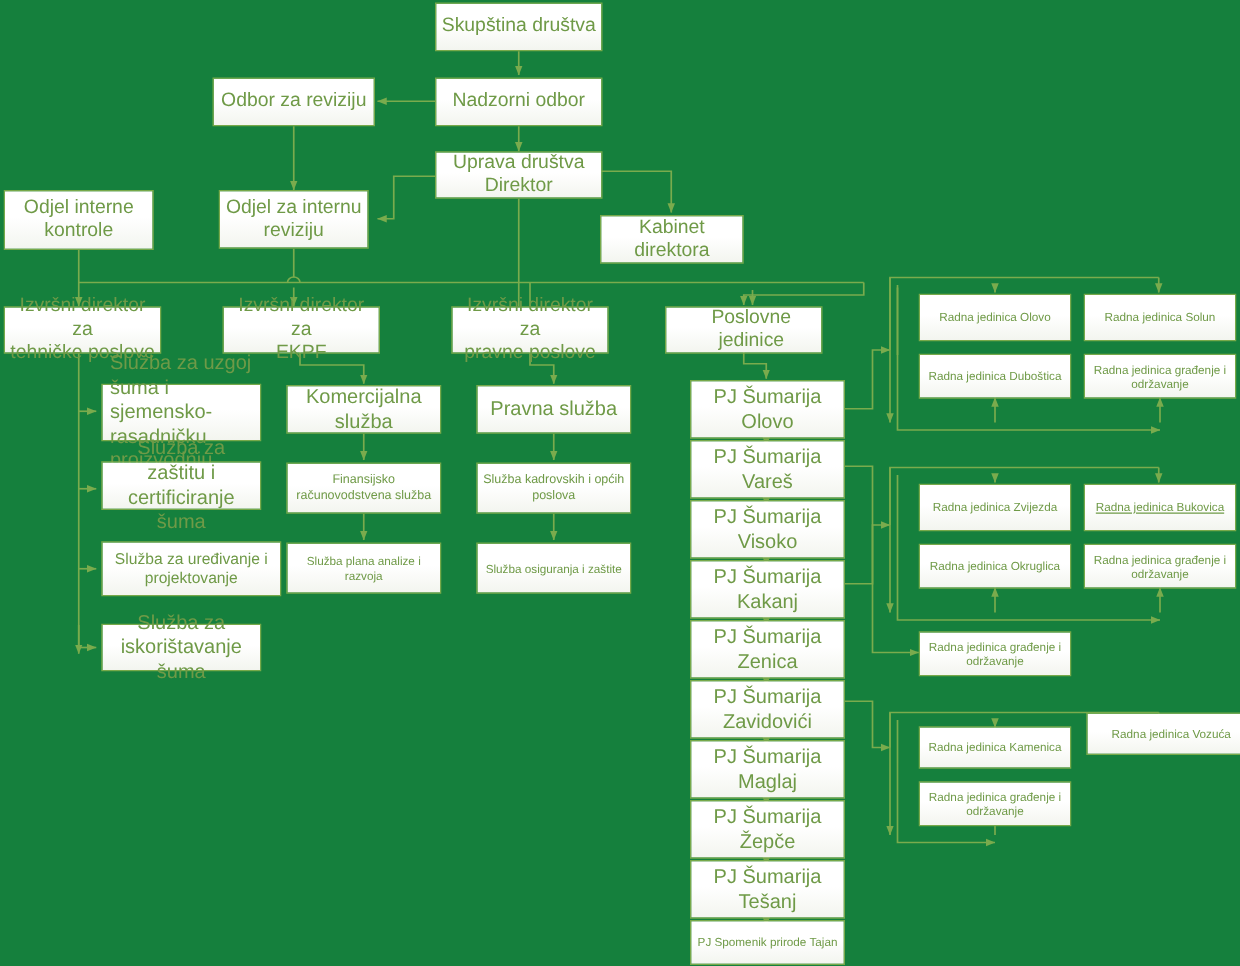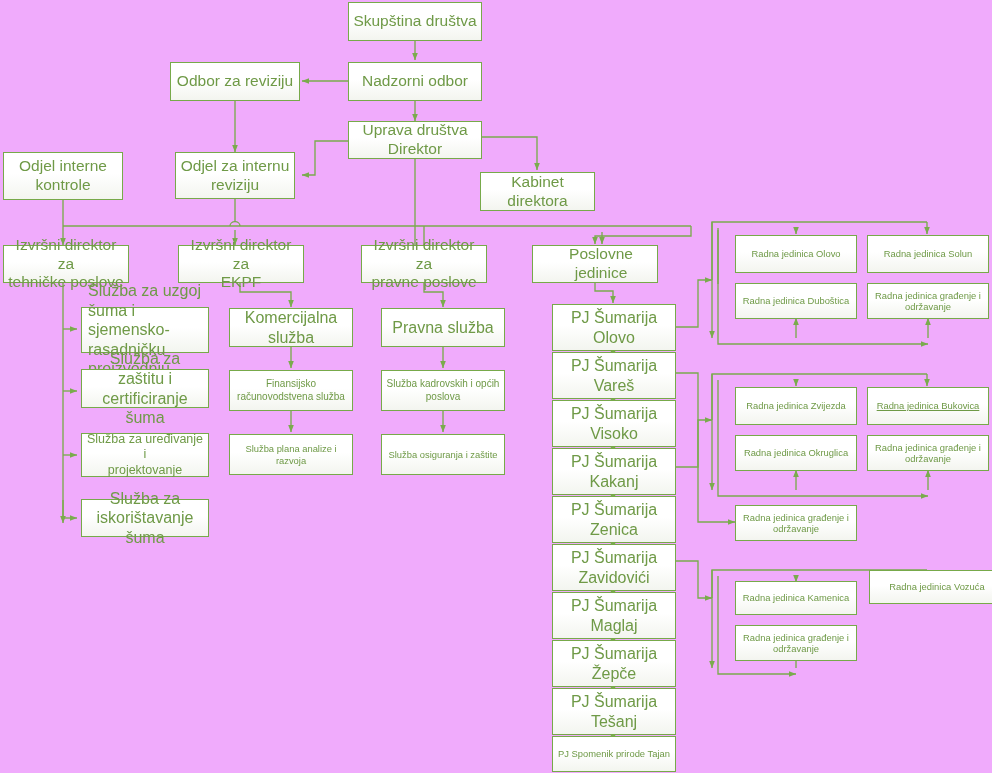--- a/index.html
+++ b/index.html
@@ -1,17 +1,17 @@
 <!DOCTYPE html>
 <html><head>
 <meta charset="utf-8">
 <style>
   html,body{margin:0;padding:0;background:#ffffff;}
   body{font-family:"Liberation Sans","DejaVu Sans",sans-serif;}
-  #stage{position:relative;width:992px;height:773px;overflow:hidden;background:#f0abfc;}
+  #stage{position:relative;width:992px;height:773px;overflow:hidden;background:#15803d;}
   #wires{position:absolute;left:0;top:0;width:992px;height:773px;pointer-events:none;}
   .node{
     position:absolute;
     box-sizing:border-box;
     border:1px solid #77a94a;
     background:linear-gradient(to bottom,#ffffff 0%,#ffffff 45%,#f3f5ef 100%);
     color:#6f9a47;
     display:flex;
     align-items:center;
     justify-content:center;
@@ -172,21 +172,21 @@
 
   <div class="node s16" style="left:532px;top:245px;width:126px;height:38px;padding-left:16px;">Poslovne jedinice</div>
 
   <div class="node lft s11" style="left:81px;top:307px;width:128px;height:46px;">Služba za uzgoj šuma i
 sjemensko-rasadničku
 proizvodnju</div>
 
   <div class="node s11" style="left:81px;top:369px;width:128px;height:39px;">Služba za zaštitu i
 certificiranje šuma</div>
 
-  <div class="node s13" style="left:81px;top:433px;width:128px;height:44px;">Služba za uređivanje i
+  <div class="node s13" style="left:81px;top:433px;width:144px;height:44px;">Služba za uređivanje i
 projektovanje</div>
 
   <div class="node s11" style="left:81px;top:499px;width:128px;height:38px;">Služba za
 iskorištavanje šuma</div>
 
   <div class="node s11" style="left:229px;top:308px;width:124px;height:39px;">Komercijalna služba</div>
 
   <div class="node s10" style="left:229px;top:370px;width:124px;height:41px;">Finansijsko
 računovodstvena  služba</div>
 

